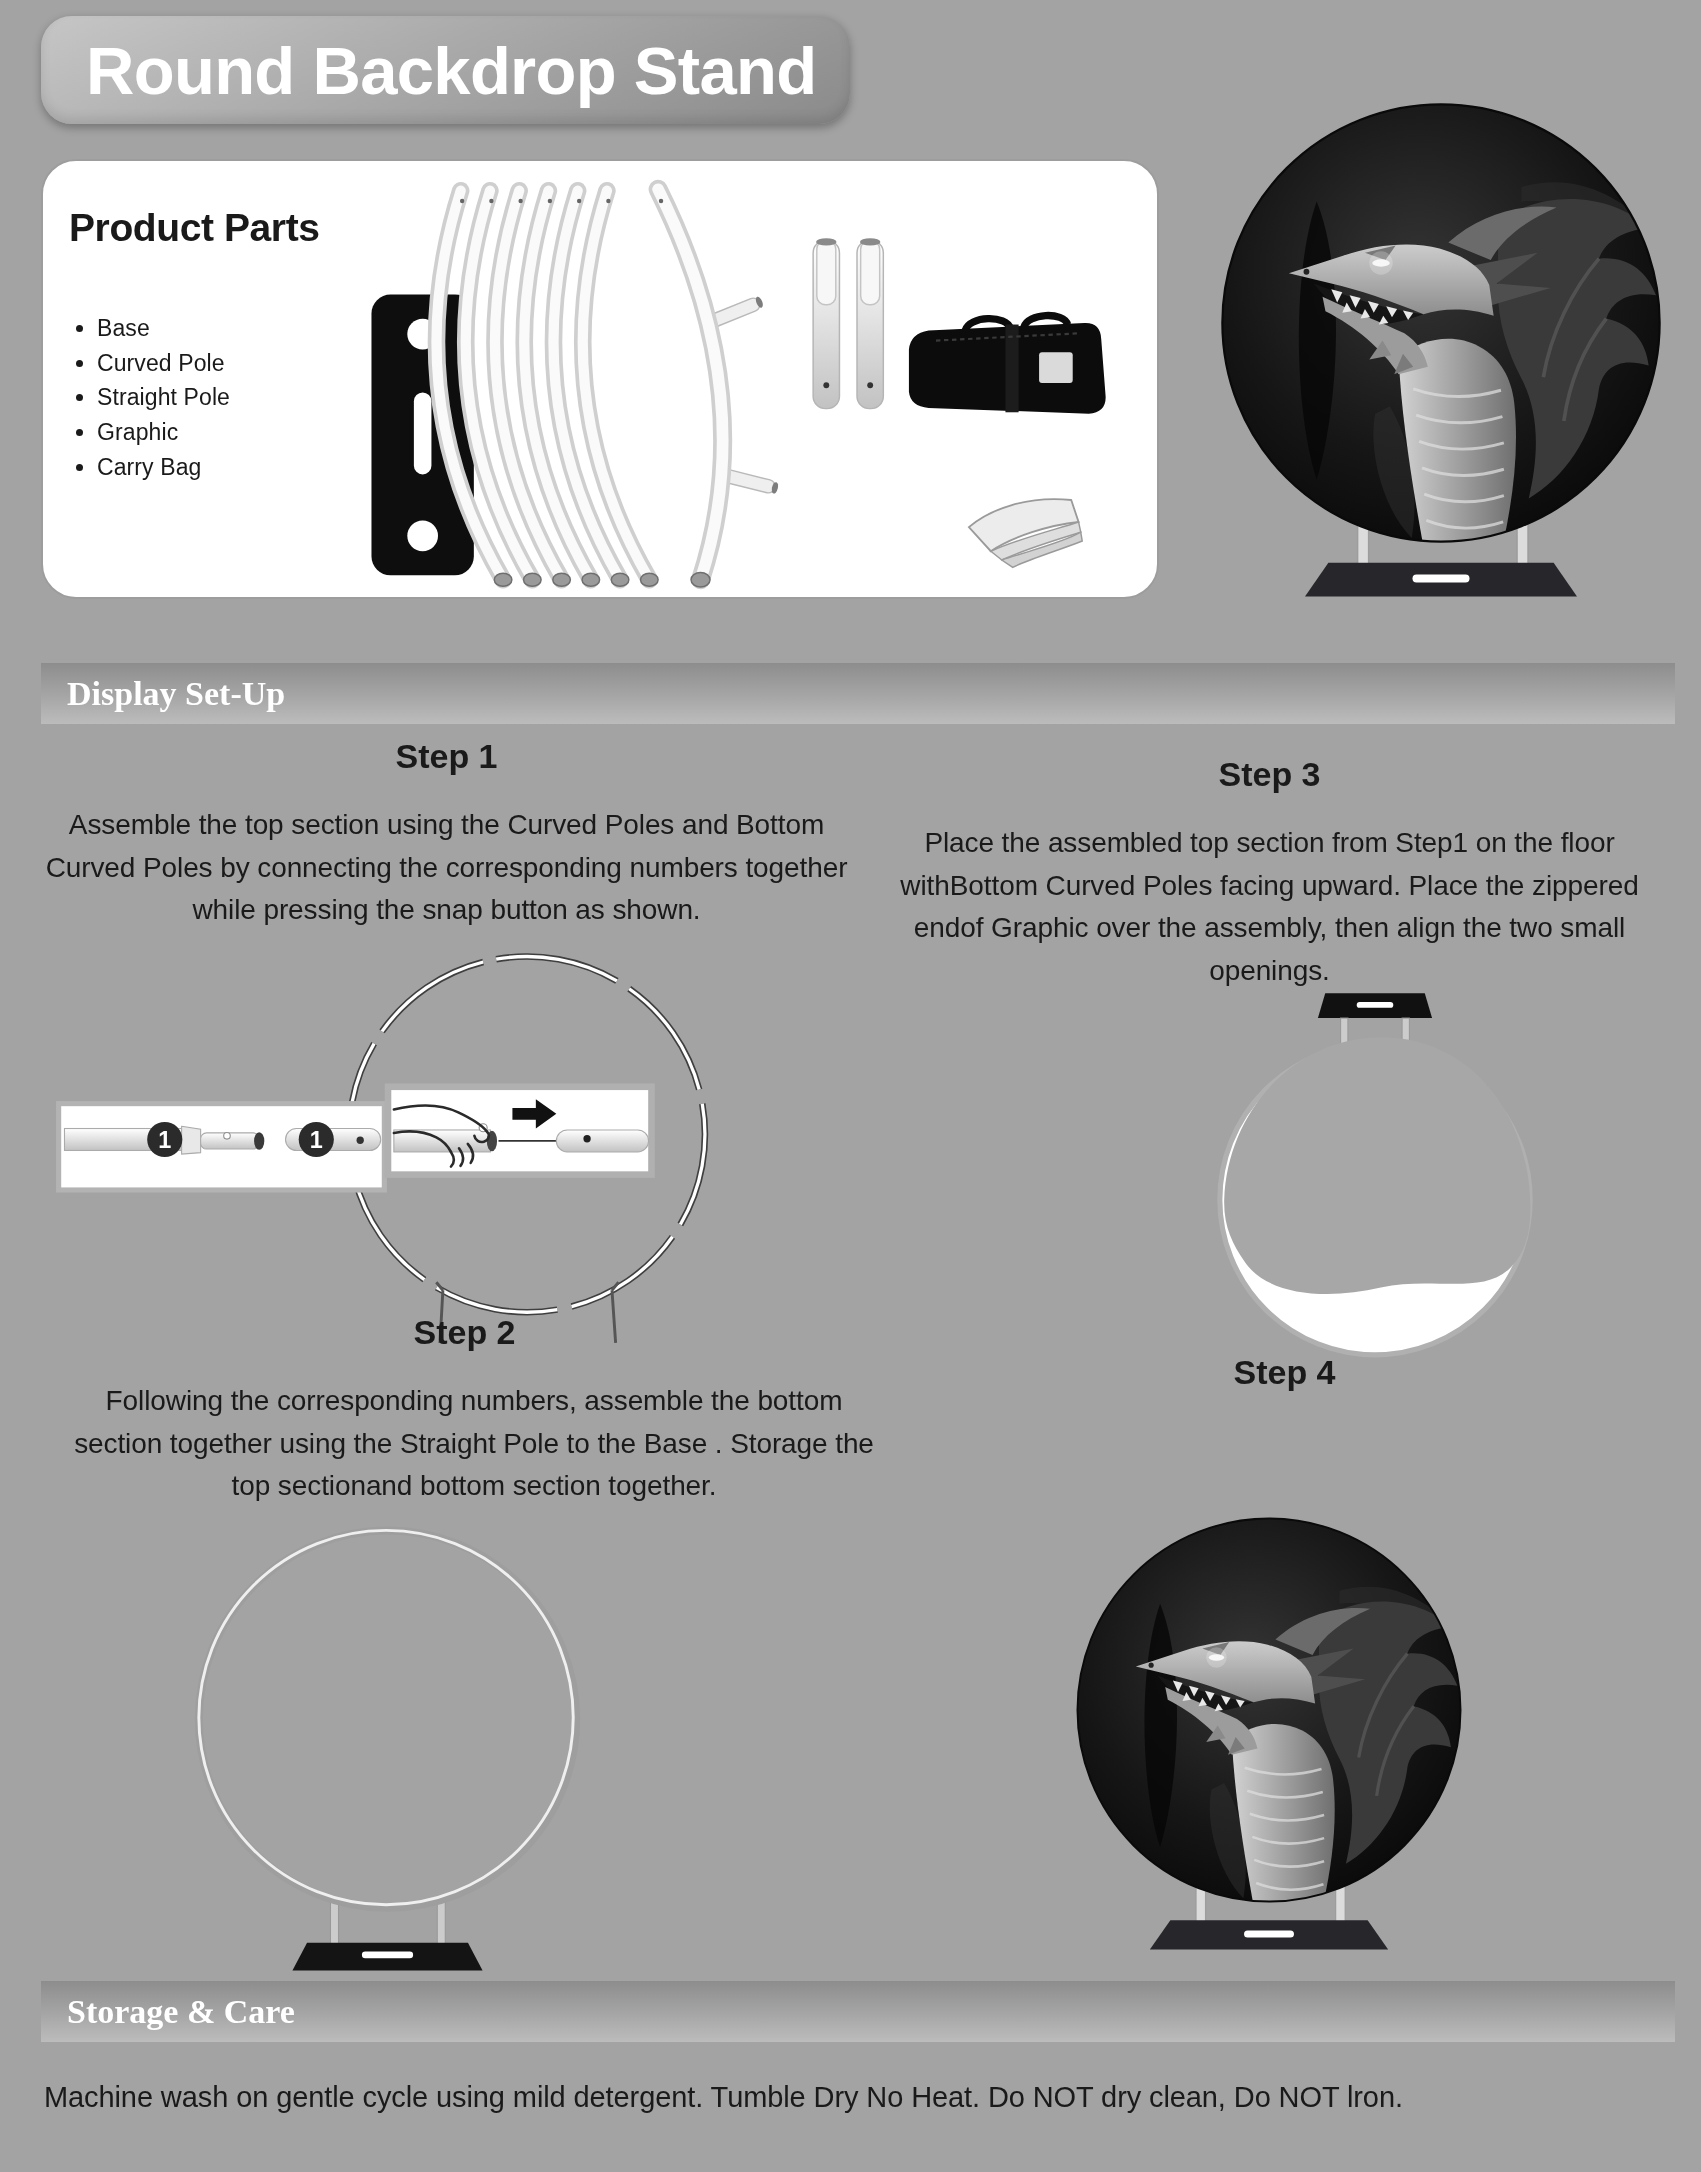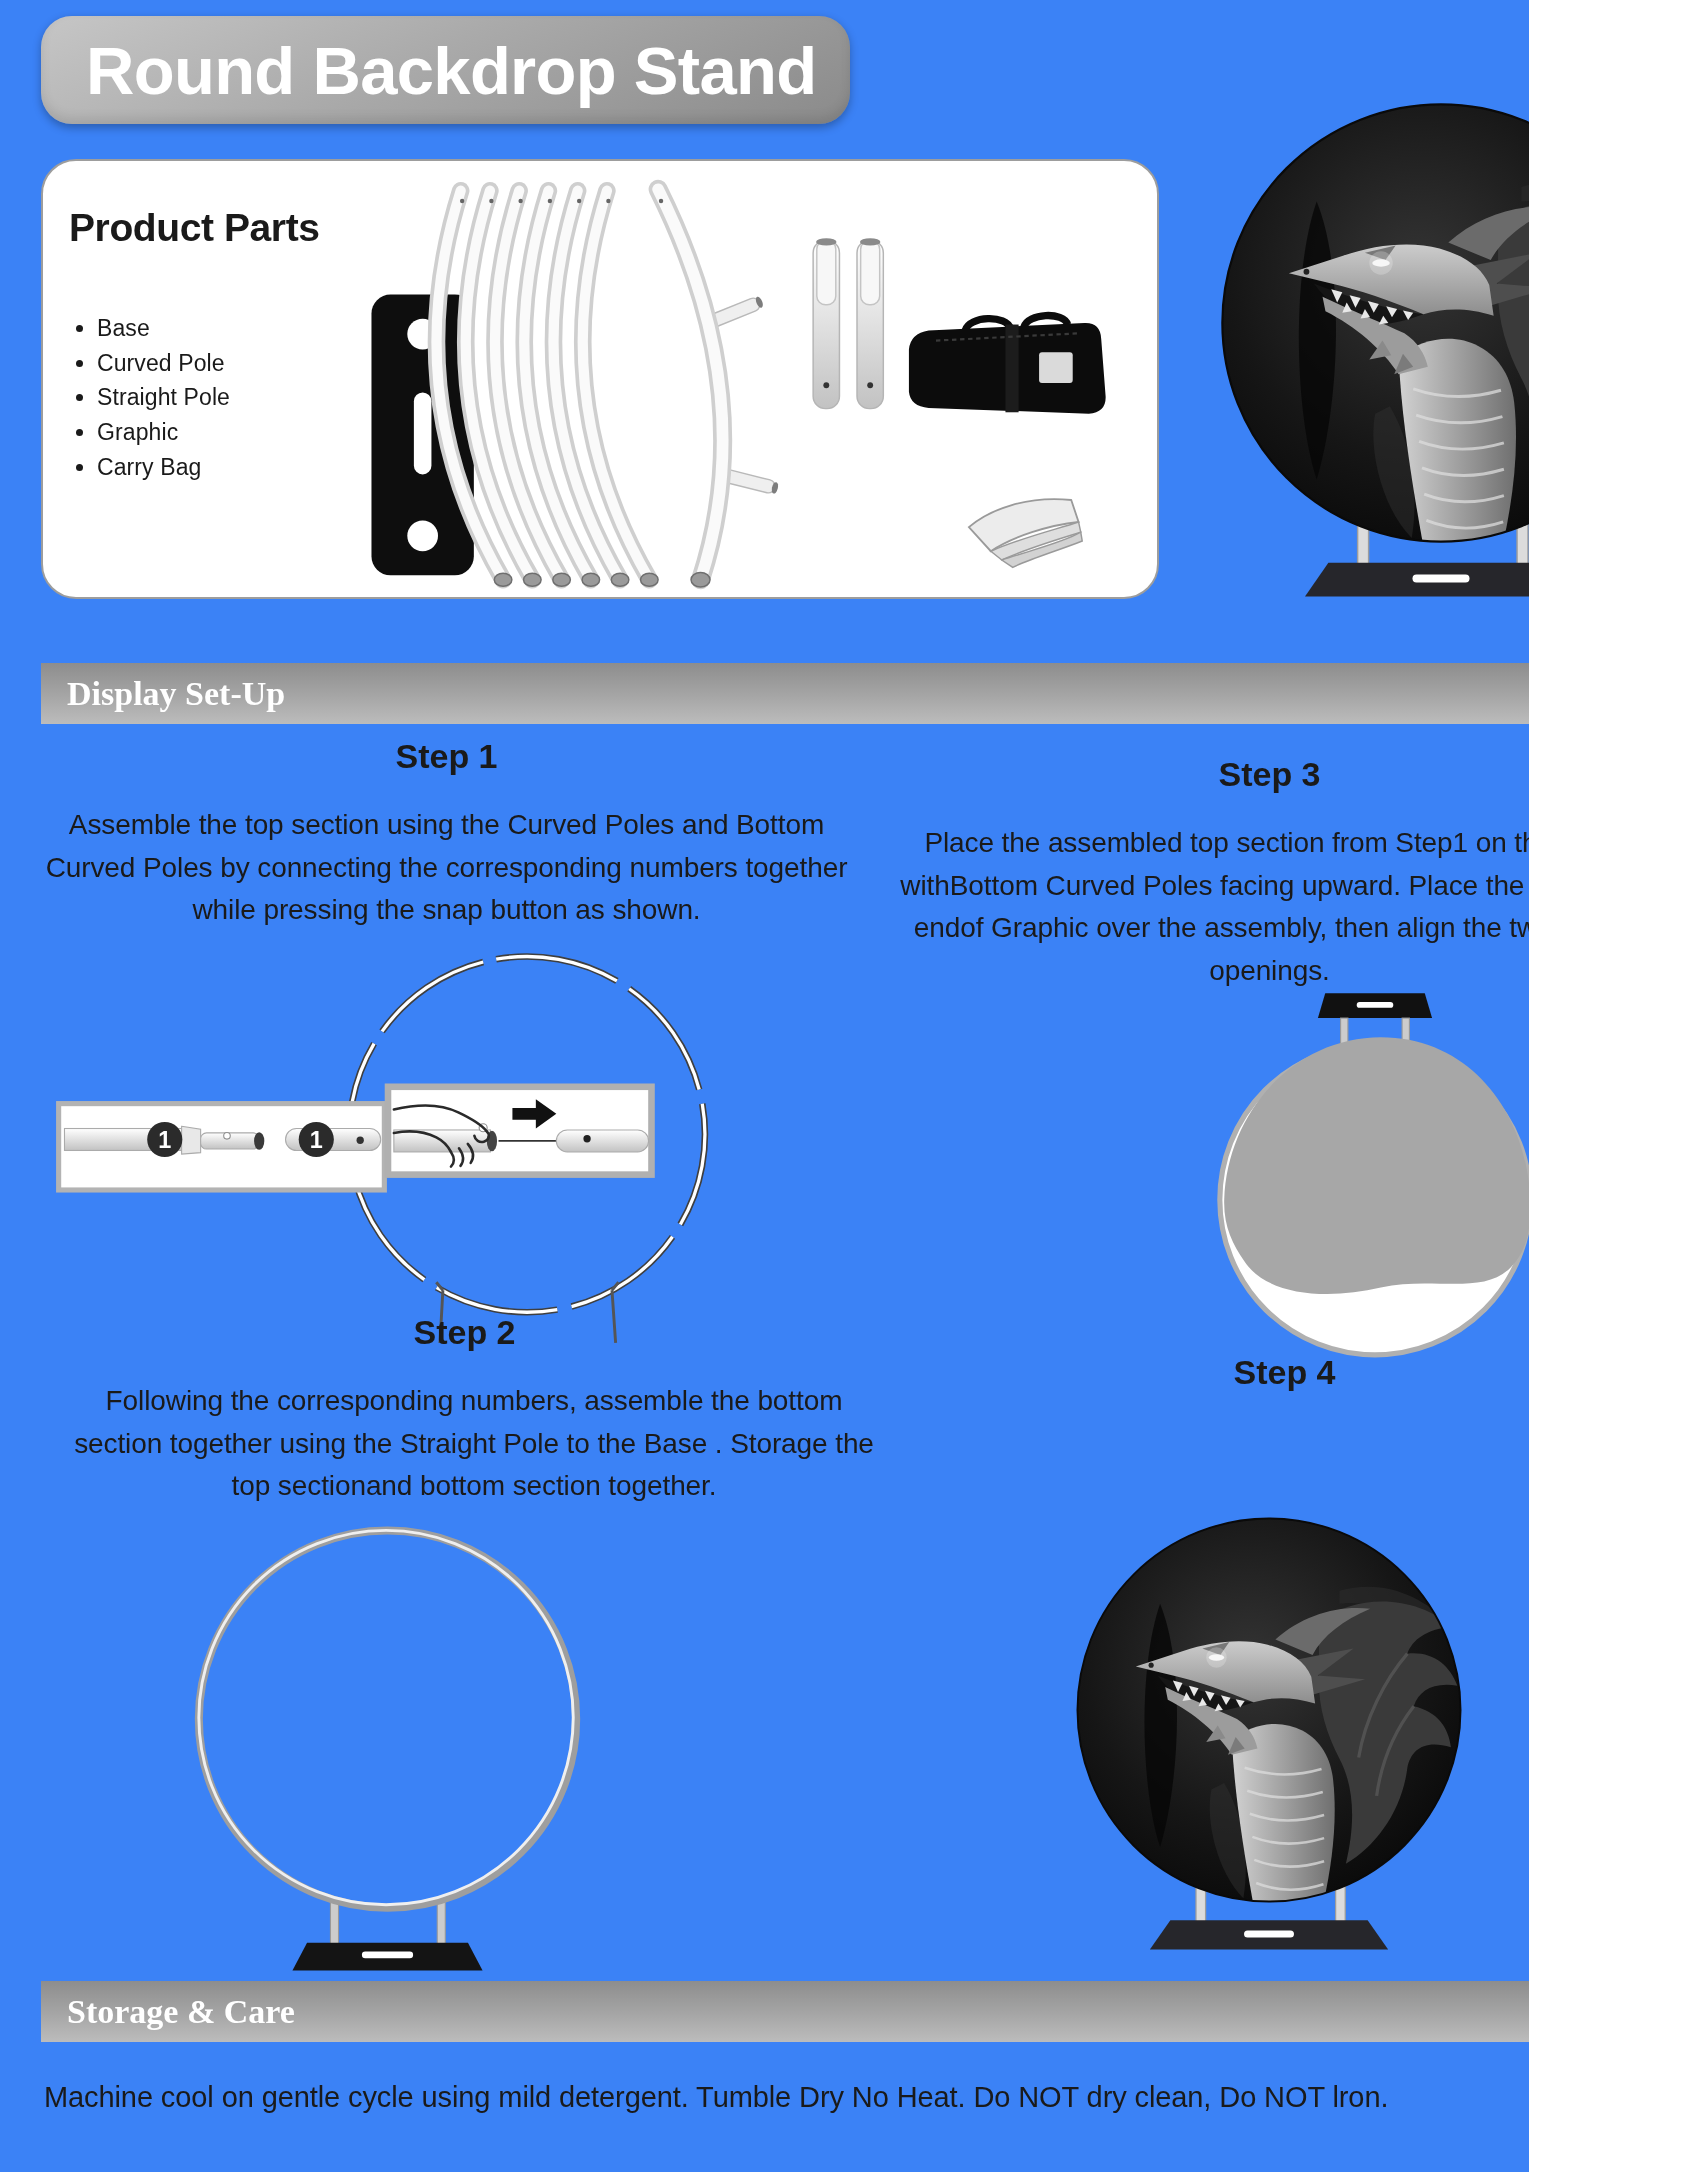--- a/index.html
+++ b/index.html
@@ -1,17 +1,17 @@
 <!DOCTYPE html>
 <html style="font-size:11.7px"><head>
 <meta charset="utf-8">
 <style>
   html,body{margin:0;padding:0;background:#ffffff;}
   .page{
-    position:relative;width:1529px;height:2172px;background:#3b82f6;overflow:hidden;
+    position:relative;width:1701px;height:2172px;background:#a3a3a3;overflow:hidden;
     font-family:"Liberation Sans",sans-serif;color:#1a1a1a;
   }
   .abs{position:absolute;}
   
   .title-banner{
     position:absolute;left:41px;top:16px;width:809px;height:108px;
     border-radius:31px;
     background:linear-gradient(155deg,#c6c6c6 0%,#aaaaaa 45%,#8a8a8a 100%);
     box-shadow:0 3.7px 8.8px rgba(0,0,0,0.28), inset 0 -5.9px 10.2px rgba(0,0,0,0.10);
     display:flex;align-items:center;padding-left:45px;box-sizing:border-box;
@@ -327,17 +327,17 @@
 
   <svg class="abs" style="left:1064px;top:1514px;" width="410" height="442" viewBox="0 0 640 690">
     <use href="#dragon-display"></use>
   </svg>
 
   <div class="banner storage">
     <span>Storage &amp; Care</span>
   </div>
 
   <div class="storage-text">
-    <p>Machine cool on gentle cycle using mild detergent. Tumble Dry No Heat. Do NOT dry clean, Do NOT lron.</p>
+    <p>Machine wash on gentle cycle using mild detergent. Tumble Dry No Heat. Do NOT dry clean, Do NOT lron.</p>
   </div>
 
 </div>
 
 
 </body></html>

